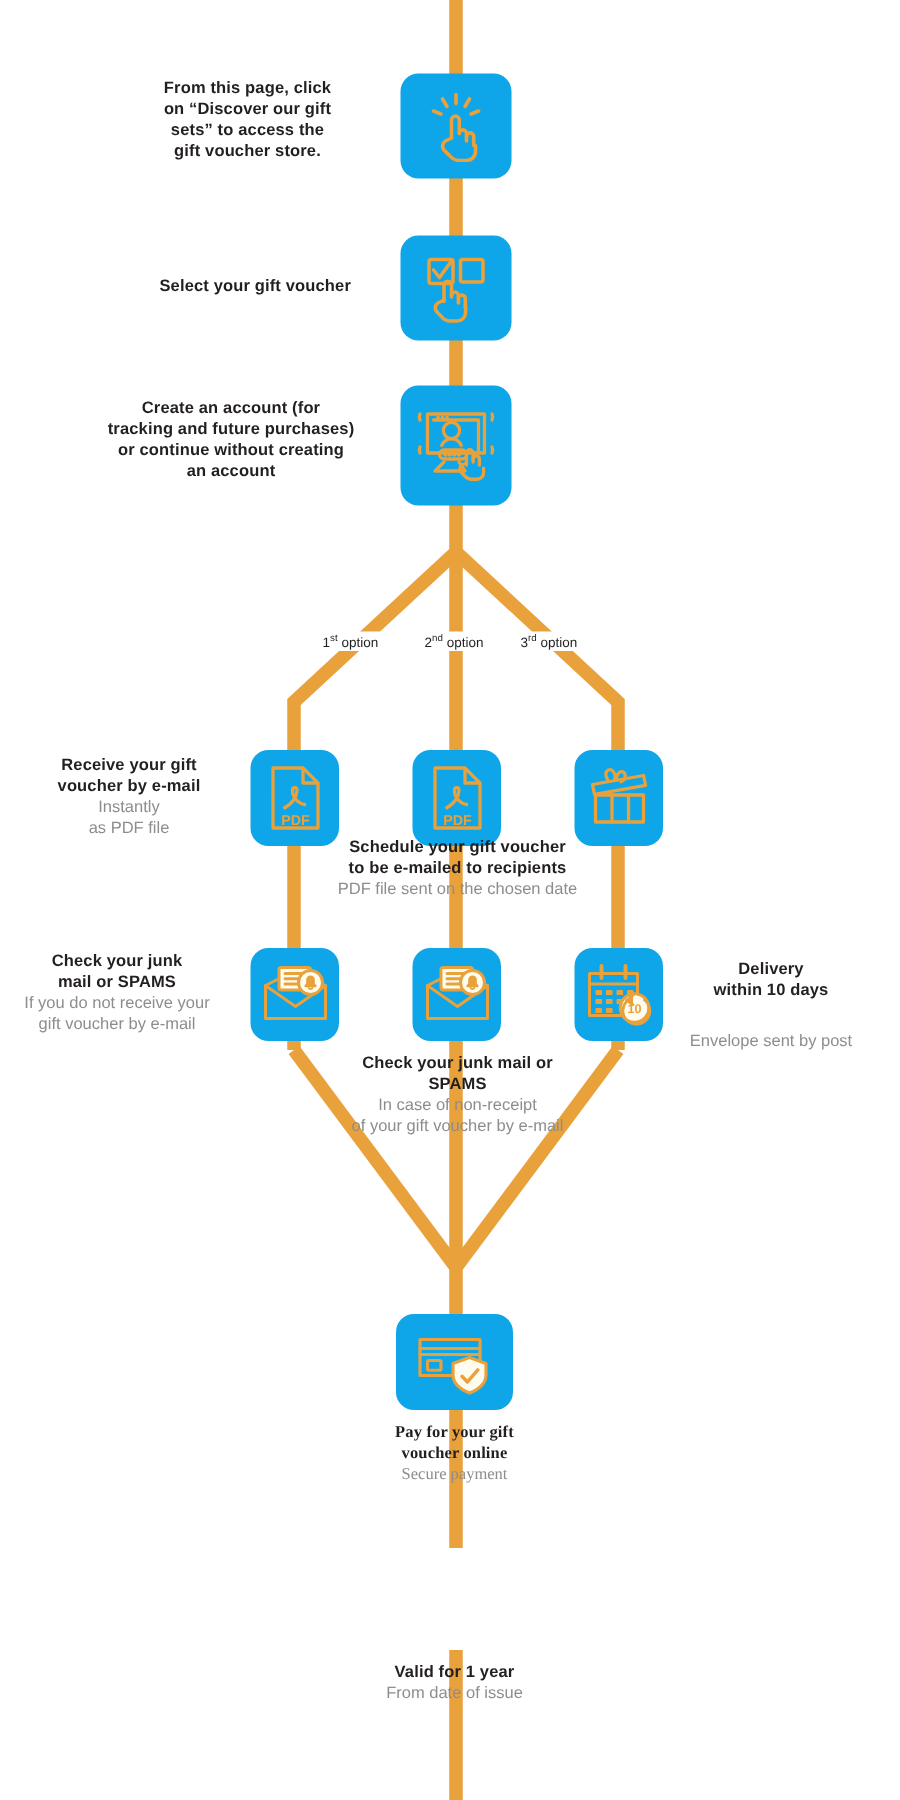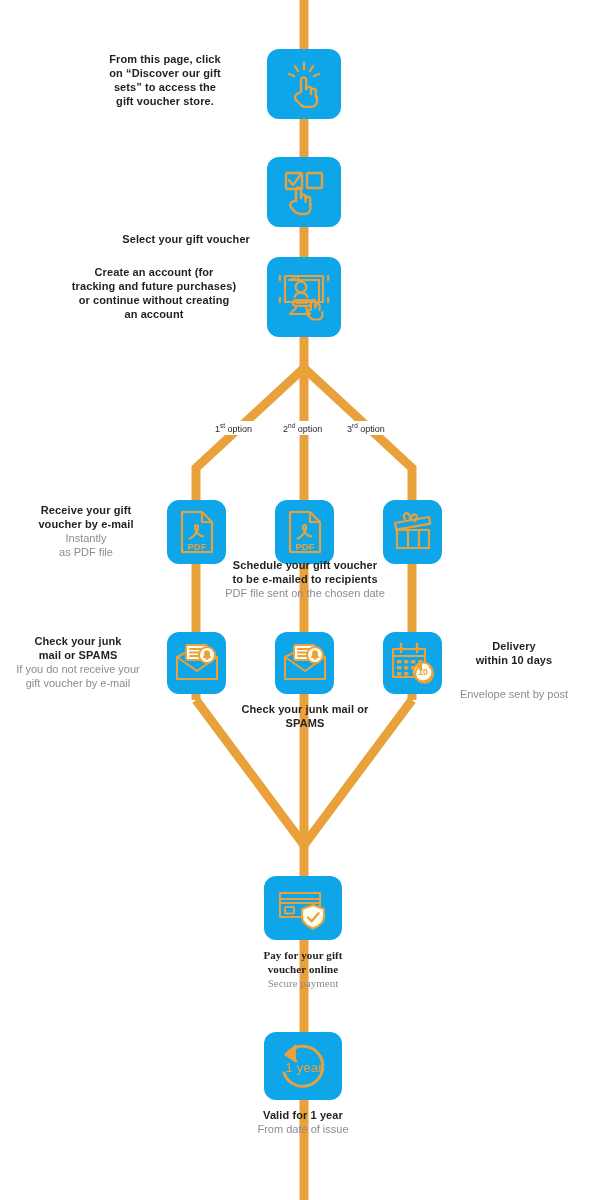--- a/index.html
+++ b/index.html
@@ -132,21 +132,21 @@
         <rect x="6" y="5" width="16" height="16" rx="1.5"></rect>
         <rect x="27" y="5" width="15" height="15" rx="1.5"></rect>
         <path d="M9 12 l4 5 l8 -11"></path>
         <path d="M16 22 v11 M16 22 a2.5 2.5 0 0 1 5 0 v8"></path>
         <path d="M21 29 a2.3 2.3 0 0 1 4.6 0 v5"></path>
         <path d="M25.6 31 a2.3 2.3 0 0 1 4.6 0 v6"></path>
         <path d="M16 32 l-4 2 a3.8 3.8 0 0 0 -1 5.6 l3.6 3.8 a7.5 7.5 0 0 0 5.6 2.6 h4.6 a5.6 5.6 0 0 0 5.6 -5.6 v-4"></path>
       </g>
     </svg>
   </div>
-  <div class="tbox rgt" style="left:60px;top:184px;width:190px;margin-top:48px;">
+  <div class="tbox rgt" style="left:44px;top:184px;width:190px;">
     <p class="ttl rgt">Select your gift voucher</p>
   </div>
 
   <div class="tile" style="left:267px;top:257px;width:74px;height:80px;">
     <svg width="54" height="54" viewBox="0 0 54 54">
       <g stroke="#E9A13B" stroke-width="2.2" fill="none" stroke-linecap="round" stroke-linejoin="round">
         <path d="M8 6 h38 v26 h-38 z"></path>
         <path d="M12 10 h30 v22"></path>
         <circle cx="24" cy="17" r="5.4"></circle>
         <path d="M17.5 27 a7 7 0 0 1 13 0"></path>
@@ -265,20 +265,22 @@
         <path d="M16 6 h13 M16 9.5 h13 M16 13 h9"></path>
         <circle cx="33" cy="12" r="8" fill="#fdfcef"></circle>
         <path d="M29.6 14.4 h6.8 l-1.2 -1.6 v-2.6 a2.2 2.2 0 0 0 -4.4 0 v2.6 z" fill="#E9A13B" stroke-width="1.4"></path>
         <path d="M31.8 15.6 a1.3 1.3 0 0 0 2.4 0" stroke-width="1.3"></path>
       </g>
     </svg>
   </div>
   <div class="tbox" style="left:200px;top:702px;width:210px;">
     <p class="ttl ctr">Check your junk mail or
 SPAMS</p>
+    <p class="sub ctr">In case of non-receipt
+of your gift voucher by e-mail</p>
   </div>
 
   <div class="tile" style="left:383px;top:632px;width:59px;height:62px;">
     <svg width="48" height="44" viewBox="0 0 48 44">
       <g stroke="#E9A13B" stroke-width="2" fill="none" stroke-linejoin="round" stroke-linecap="round">
         <path d="M4 8 h32 v28 h-32 z"></path>
         <path d="M4 15 h32"></path>
         <path d="M12 3 v8 M28 3 v8" stroke-width="2.6"></path>
         <g fill="#E9A13B" stroke="none">
           <rect x="8" y="19" width="4.4" height="3.4" rx=".6"></rect>
@@ -315,27 +317,18 @@
         <path d="M31 31.5 l3.6 3.8 l7 -8" stroke-width="2.3"></path>
       </g>
     </svg>
   </div>
   <div class="tbox" style="left:223px;top:948px;width:160px;font-family:Liberation Serif, serif;">
     <p class="ttl ctr">Pay for your gift
 voucher online</p>
     <p class="sub ctr">Secure payment</p>
   </div>
 
-  <div class="tile" style="left:264px;top:1032px;width:78px;height:68px;">
-    <svg width="56" height="54" viewBox="0 0 56 54">
-      <g stroke="#E9A13B" stroke-width="3" fill="none" stroke-linecap="round">
-        <path d="M12 15 a20 20 0 1 1 -3 19"></path>
-        <path d="M21 7 l-10 8.5 l10 6.5" fill="#E9A13B" stroke-linejoin="round"></path>
-      </g>
-      <text x="29" y="33" text-anchor="middle" font-family="Liberation Sans, sans-serif" font-size="13.5" fill="#E9A13B">1 year</text>
-    </svg>
-  </div>
   <div class="tbox" style="left:223px;top:1108px;width:160px;">
     <p class="ttl ctr">Valid for 1 year</p>
     <p class="sub ctr">From date of issue</p>
   </div>
 
 </div>
 
 </body></html>

